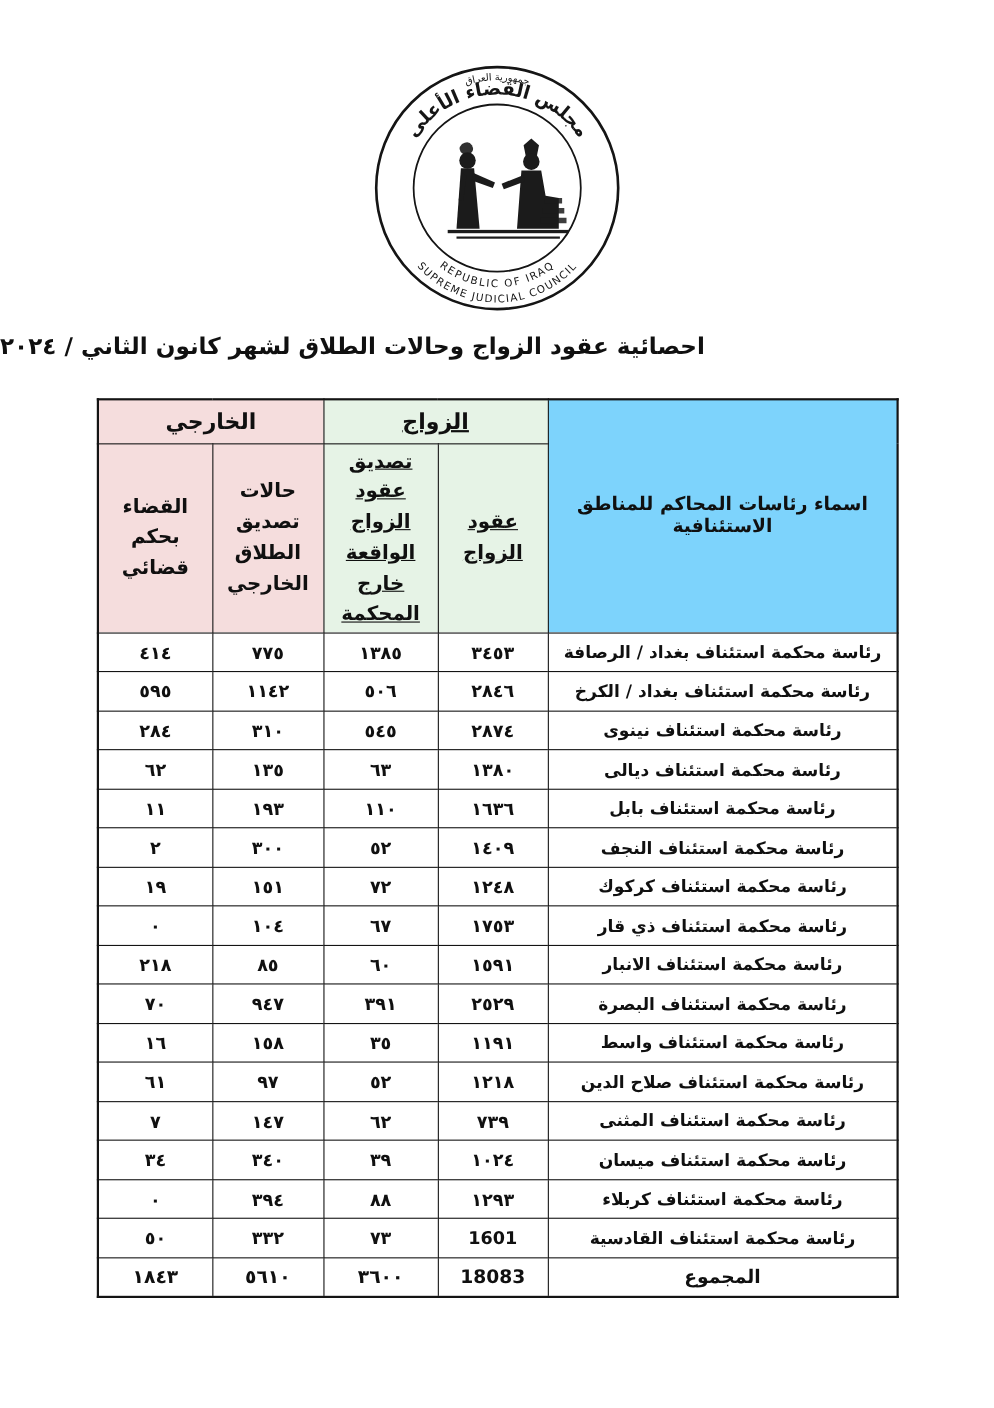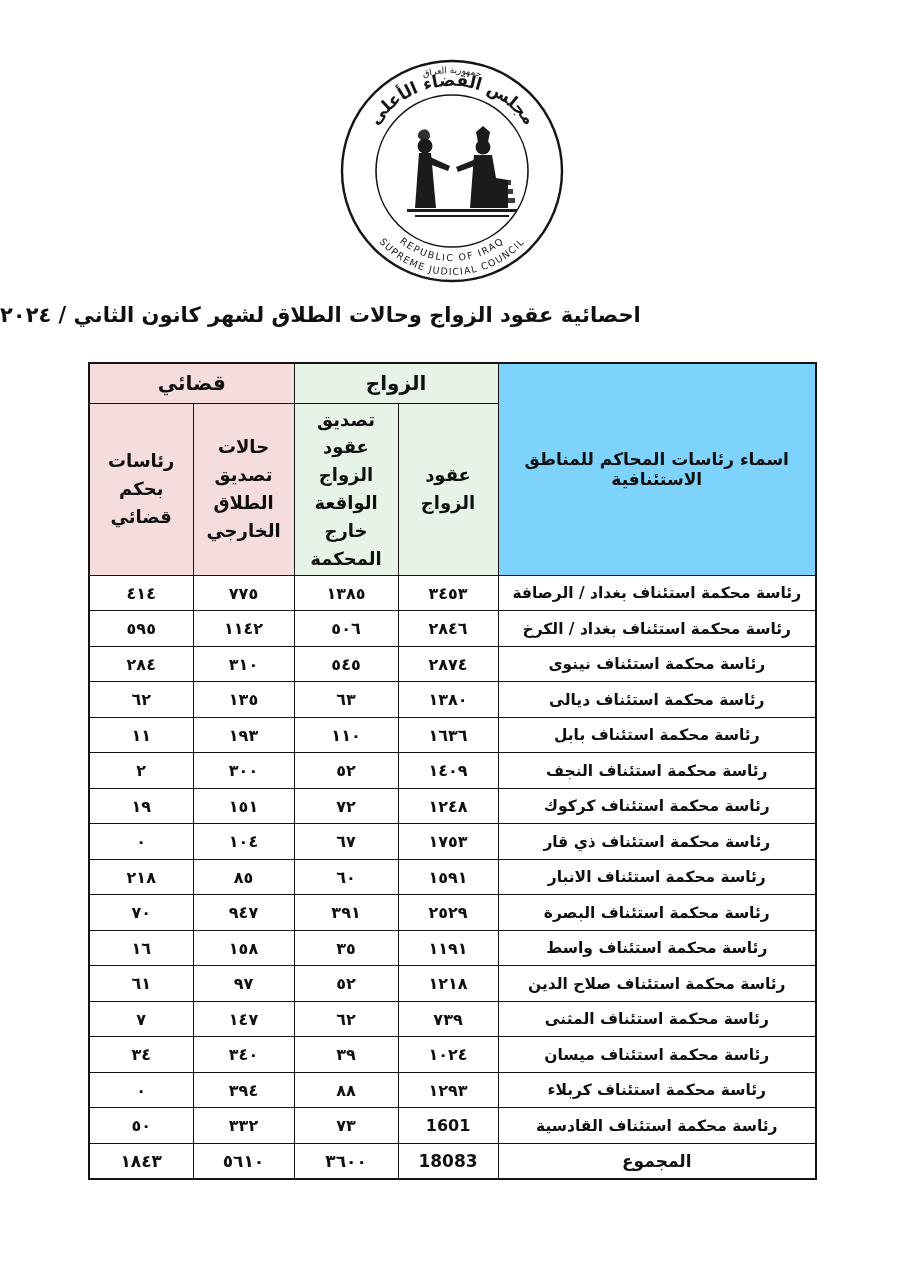--- a/index.html
+++ b/index.html
@@ -28,21 +28,21 @@
   }
   table.stats{border:2.5px solid #141414;}
   col.c-name{width:318px;}
   col.c-contracts{width:100px;}
   col.c-outside{width:104px;}
   col.c-external{width:101px;}
   col.c-judicial{width:104px;}
   .grp-row th{height:40px;font-size:20px;}
   .sub-row th{height:93px;font-size:18px;line-height:1.55;}
   th.names-hd{font-size:17px;background:#7dd3fc;}
-  .bg-marriage{background:#e6f3e6;}
+  .bg-marriage{background:#e6f3e6;text-decoration:underline;}
   .bg-divorce{background:#f5dddd;}
   tbody td{height:35.5px;font-size:16px;background:#ffffff;}
   tbody td.name{font-size:15.5px;}
   tfoot td{height:36px;font-size:17px;background:#ffffff;margin-left:28px;}
 </style>
 </head>
 <body>
 
 <div class="emblem">
   <svg viewBox="0 0 230 230">
@@ -100,27 +100,27 @@
       <col class="c-name">
         <col class="c-contracts">
         <col class="c-outside">
         <col class="c-external">
         <col class="c-judicial">
     </colgroup>
     <thead>
       <tr class="grp-row">
         <th rowspan="2" class="names-hd">اسماء رئاسات المحاكم للمناطق الاستئنافية</th>
         <th colspan="2" class="bg-marriage">الزواج</th>
-        <th colspan="2" class="bg-divorce">قضائي</th>
+        <th colspan="2" class="bg-divorce">الخارجي</th>
       </tr>
       <tr class="sub-row">
         <th class="bg-marriage">عقود الزواج</th>
         <th class="bg-marriage">تصديق عقود الزواج الواقعة خارج المحكمة</th>
         <th class="bg-divorce">حالات تصديق الطلاق الخارجي</th>
-        <th class="bg-divorce">رئاسات بحكم قضائي</th>
+        <th class="bg-divorce">القضاء بحكم قضائي</th>
       </tr>
     </thead>
     <tbody>
   <tr>
     <td class="name">رئاسة محكمة استئناف بغداد / الرصافة</td>
     <td>٣٤٥٣</td>
     <td>١٣٨٥</td>
     <td>٧٧٥</td>
     <td>٤١٤</td>
   </tr>

